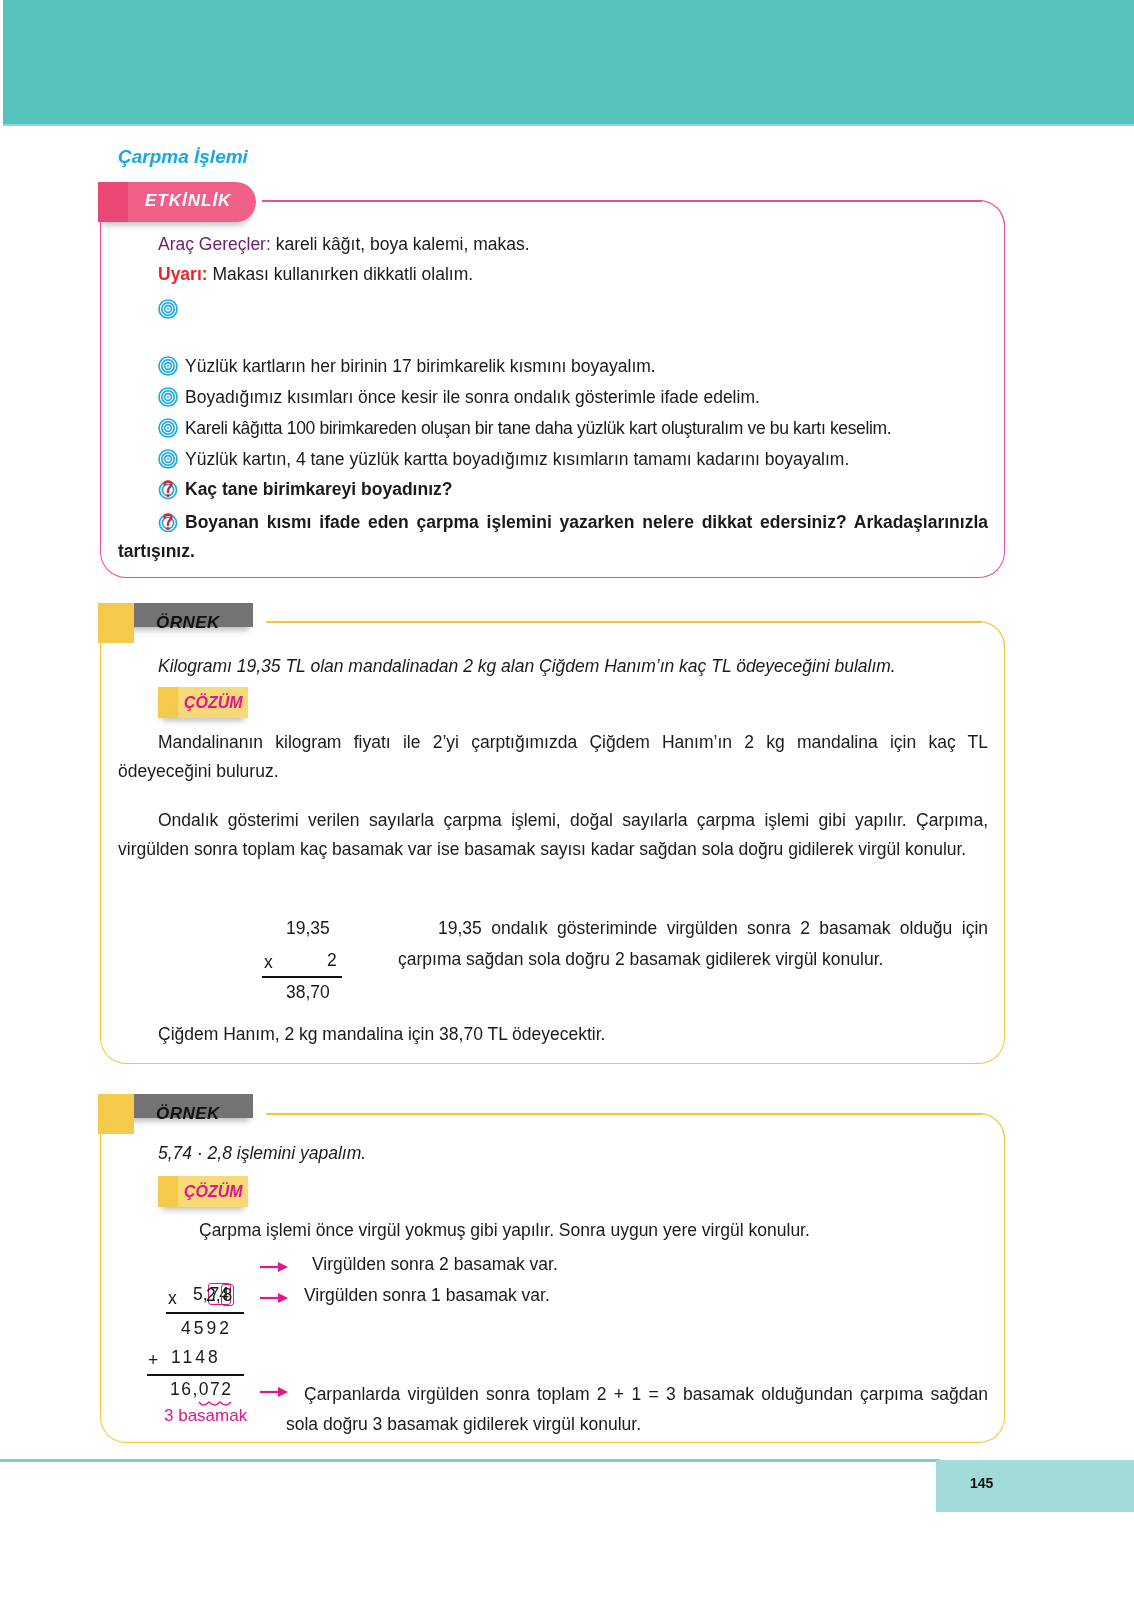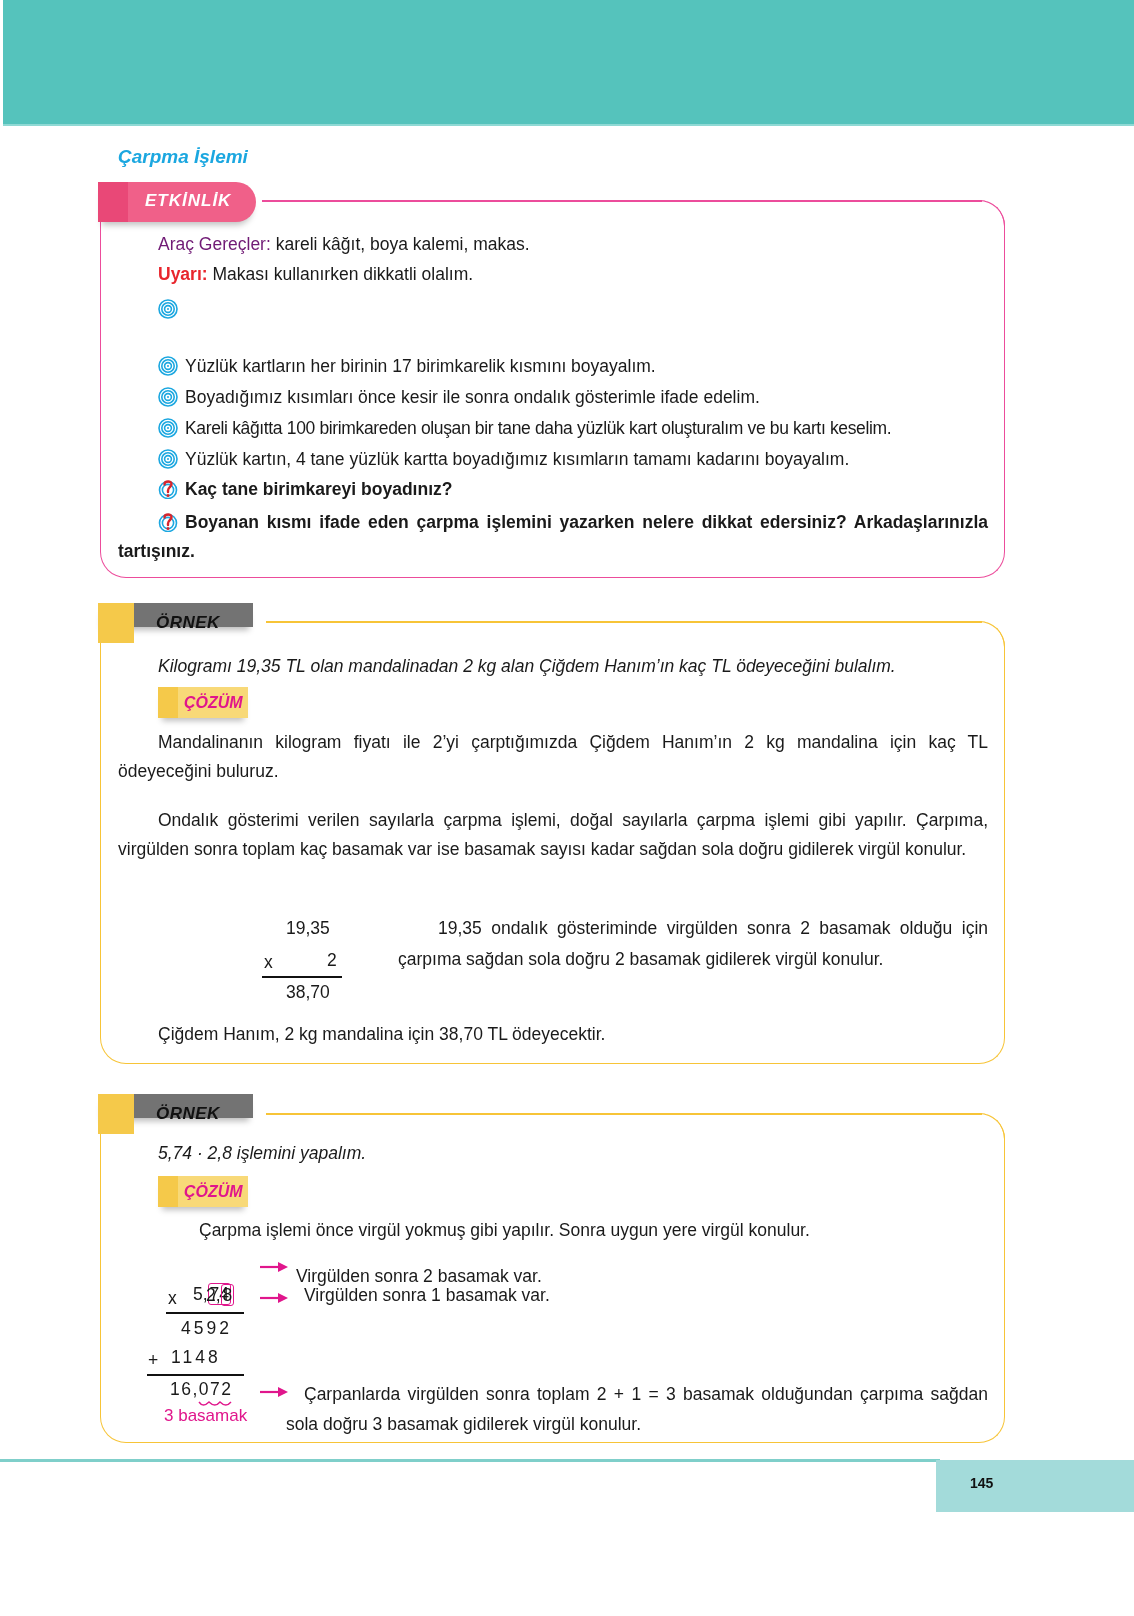--- a/index.html
+++ b/index.html
@@ -183,21 +183,21 @@
   <div class="calc" style="left:170px; top:1379px; letter-spacing:1.5px;">16,072</div>
   <svg style="position:absolute; left:198px; top:1400px; width:34px; height:8px;" viewBox="0 0 34 8">
       <path d="M1 2 Q5 8 11 2 Q17 8 22 2 Q28 8 33 2" fill="none" stroke="#e0168c" stroke-width="1.4"></path>
     </svg>
   <div class="calc pink" style="left:164px; top:1406px; font-size:17px;">3 basamak</div>
 </div>
 
 <svg class="arrow" style="left:259px; top:1261px;">
     <use href="#pinkarrow"></use>
   </svg>
-<div class="line" style="left:296px; top:1254px;margin-top:12px;">Virgülden sonra 2 basamak var.</div>
+<div class="line" style="left:312px; top:1254px;">Virgülden sonra 2 basamak var.</div>
 <svg class="arrow" style="left:259px; top:1292px;">
     <use href="#pinkarrow"></use>
   </svg>
 <div class="line" style="left:304px; top:1285px;">Virgülden sonra 1 basamak var.</div>
 <svg class="arrow" style="left:259px; top:1386px;">
     <use href="#pinkarrow"></use>
   </svg>
 <div style="position:absolute; left:286px; top:1379px; width:702px; line-height:30px; text-indent:18px; text-align:justify;">Çarpanlarda virgülden sonra toplam 2 + 1 = 3 basamak olduğundan çarpıma sağdan sola doğru 3 basamak gidilerek virgül konulur.</div>
 
 <div class="bottom-line"></div>

